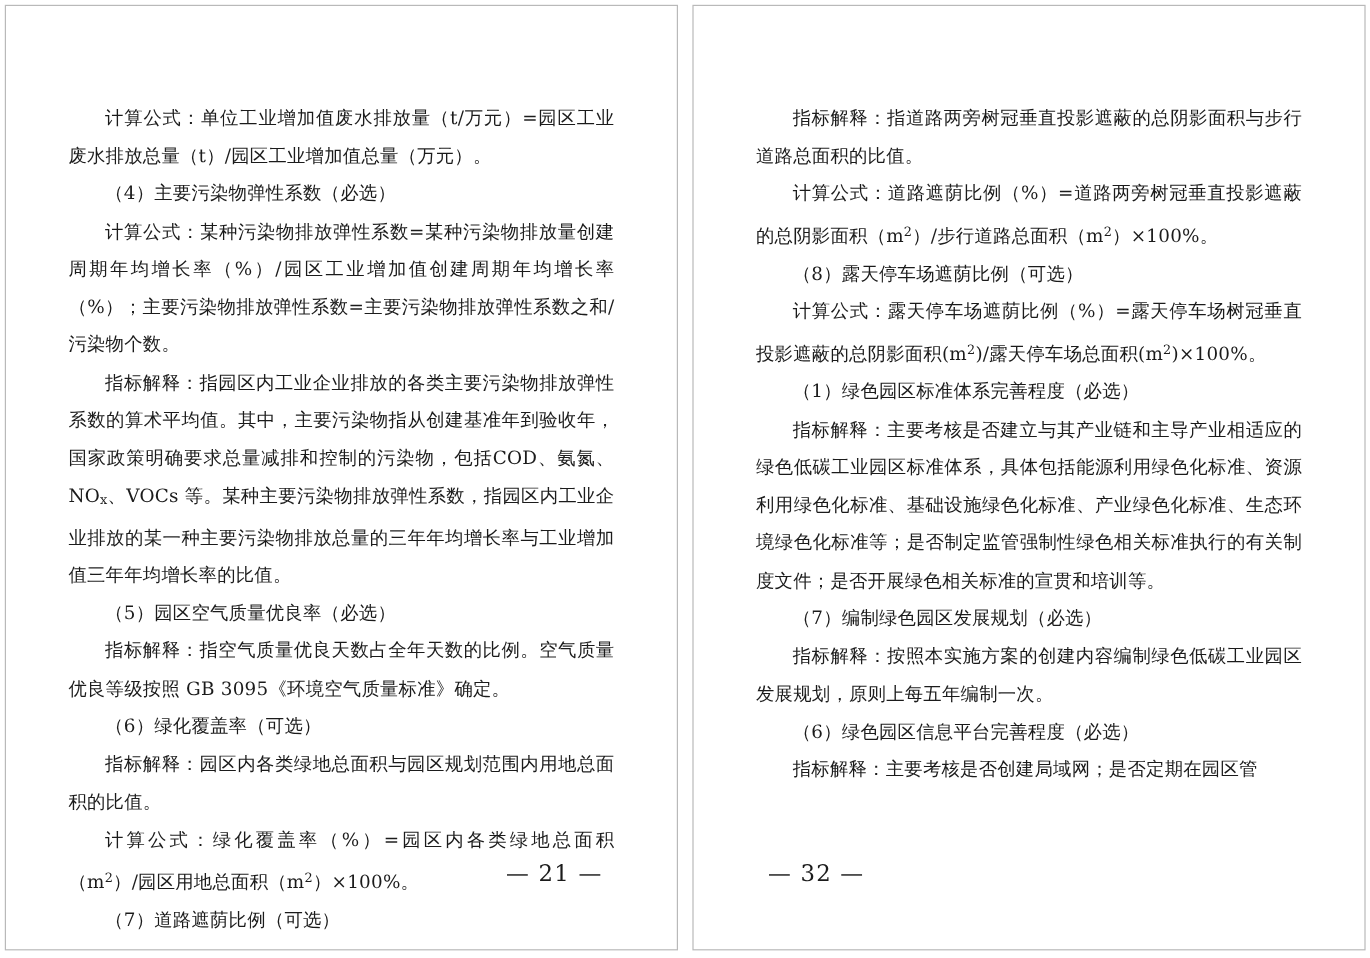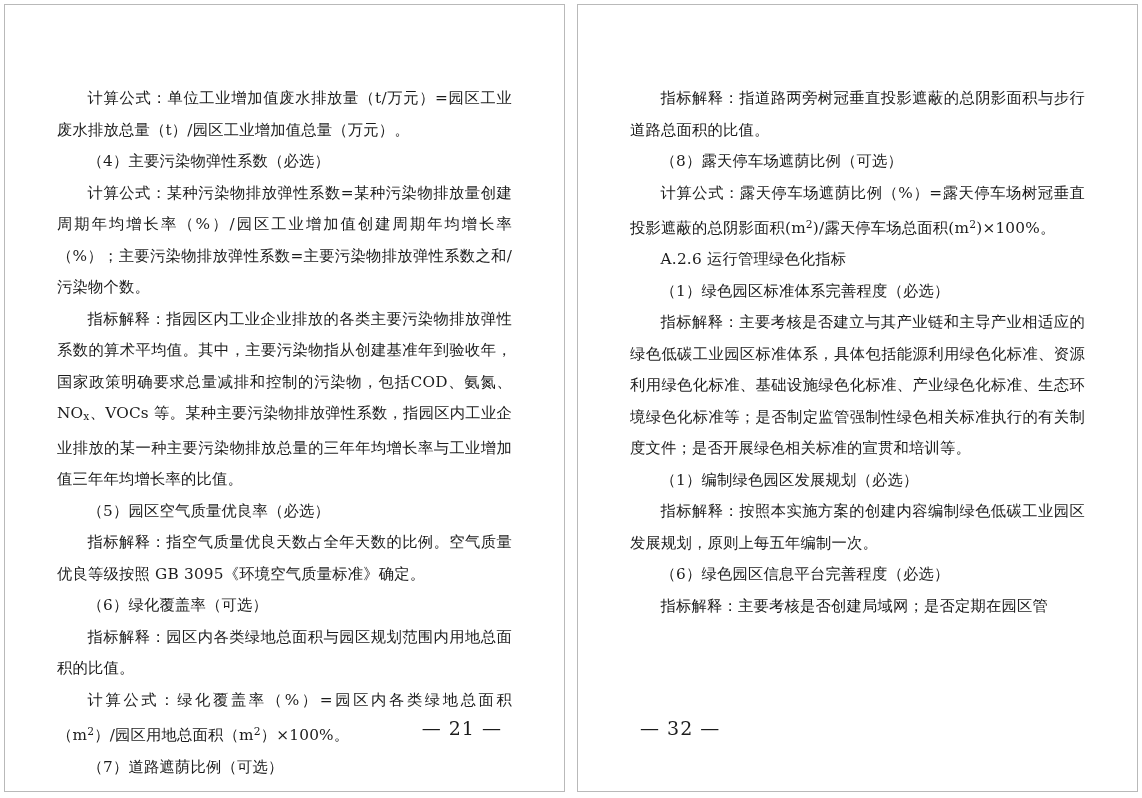--- a/index.html
+++ b/index.html
@@ -78,26 +78,26 @@
       <p>指标解释：园区内各类绿地总面积与园区规划范围内用地总面积的比值。</p>
       <p>计算公式：绿化覆盖率（%）=园区内各类绿地总面积（m<sup>2</sup>）/园区用地总面积（m<sup>2</sup>）×100%。</p>
       <p>（7）道路遮荫比例（可选）</p>
     </div>
     <div class="page-number">— 21 —</div>
   </div>
 
   <div class="page page-right">
     <div class="page-body">
       <p>指标解释：指道路两旁树冠垂直投影遮蔽的总阴影面积与步行道路总面积的比值。</p>
+      <p>计算公式：道路遮荫比例（%）=道路两旁树冠垂直投影遮蔽的总阴影面积（m<sup>2</sup>）/步行道路总面积（m<sup>2</sup>）×100%。</p>
       <p>（8）露天停车场遮荫比例（可选）</p>
       <p>计算公式：露天停车场遮荫比例（%）=露天停车场树冠垂直投影遮蔽的总阴影面积(m<sup>2</sup>)/露天停车场总面积(m<sup>2</sup>)×100%。</p>
-      <p>A.2.6 运行管理绿色化指标</p>
       <p>（1）绿色园区标准体系完善程度（必选）</p>
       <p>指标解释：主要考核是否建立与其产业链和主导产业相适应的绿色低碳工业园区标准体系，具体包括能源利用绿色化标准、资源利用绿色化标准、基础设施绿色化标准、产业绿色化标准、生态环境绿色化标准等；是否制定监管强制性绿色相关标准执行的有关制度文件；是否开展绿色相关标准的宣贯和培训等。</p>
-      <p>（1）编制绿色园区发展规划（必选）</p>
+      <p>（7）编制绿色园区发展规划（必选）</p>
       <p>指标解释：按照本实施方案的创建内容编制绿色低碳工业园区发展规划，原则上每五年编制一次。</p>
       <p>（6）绿色园区信息平台完善程度（必选）</p>
       <p>指标解释：主要考核是否创建局域网；是否定期在园区管</p>
     </div>
     <div class="page-number">— 32 —</div>
   </div>
 
 </div>
 
 </body></html>

